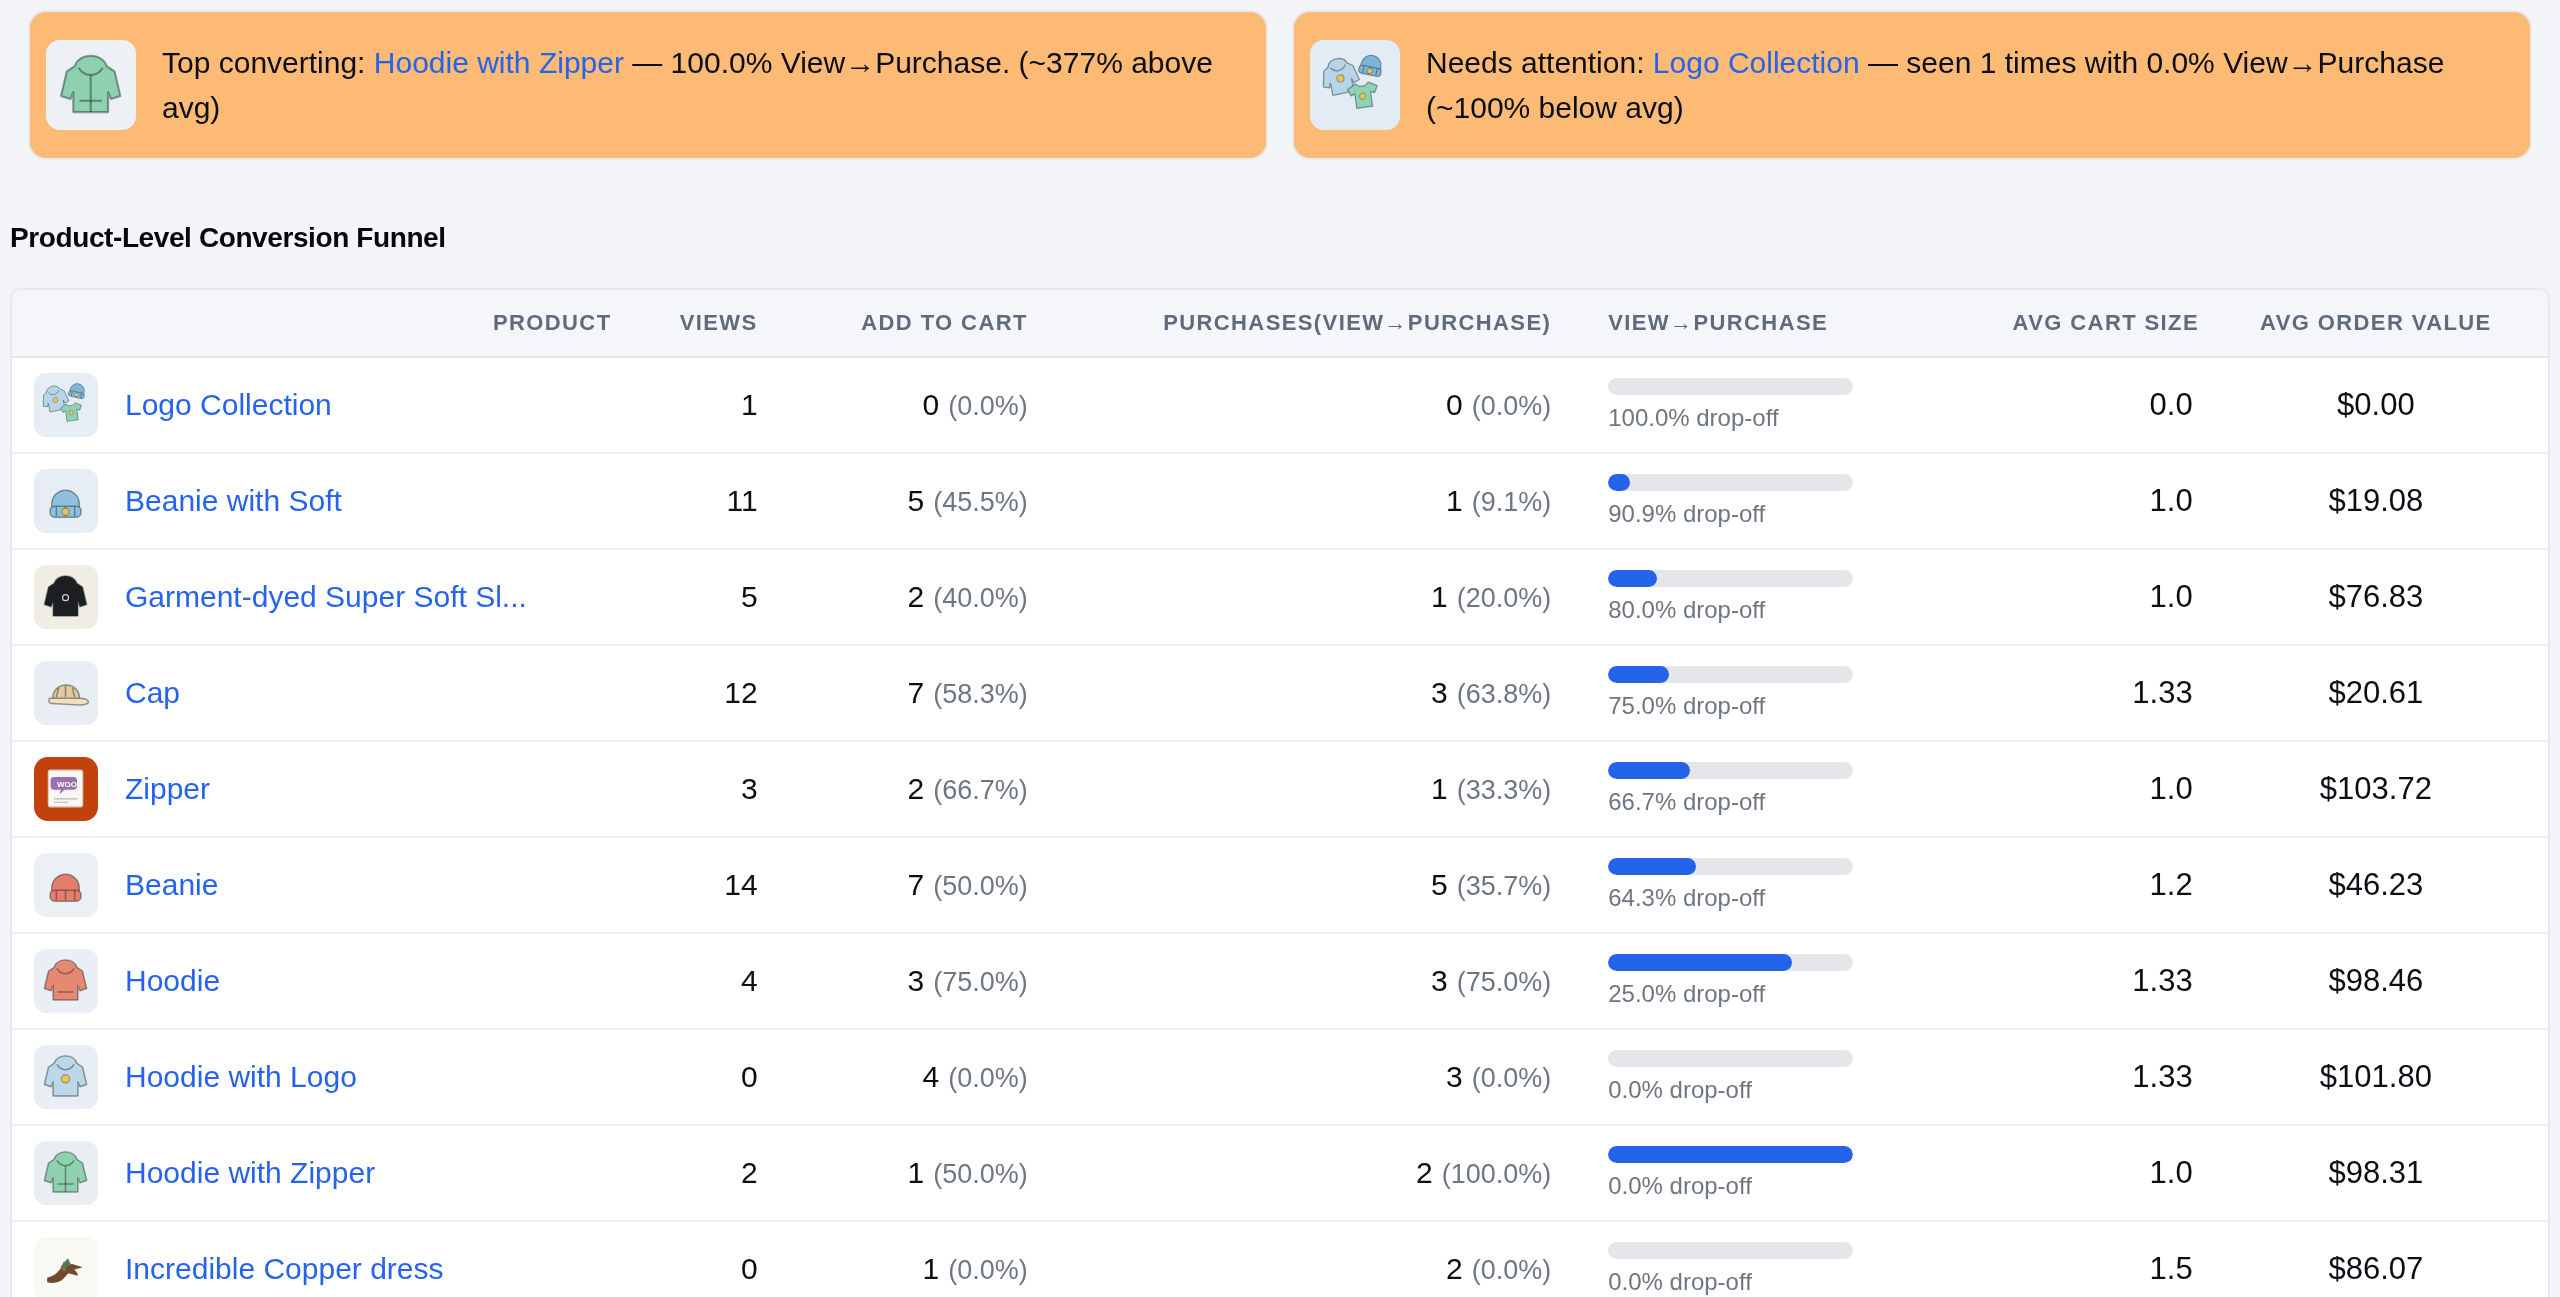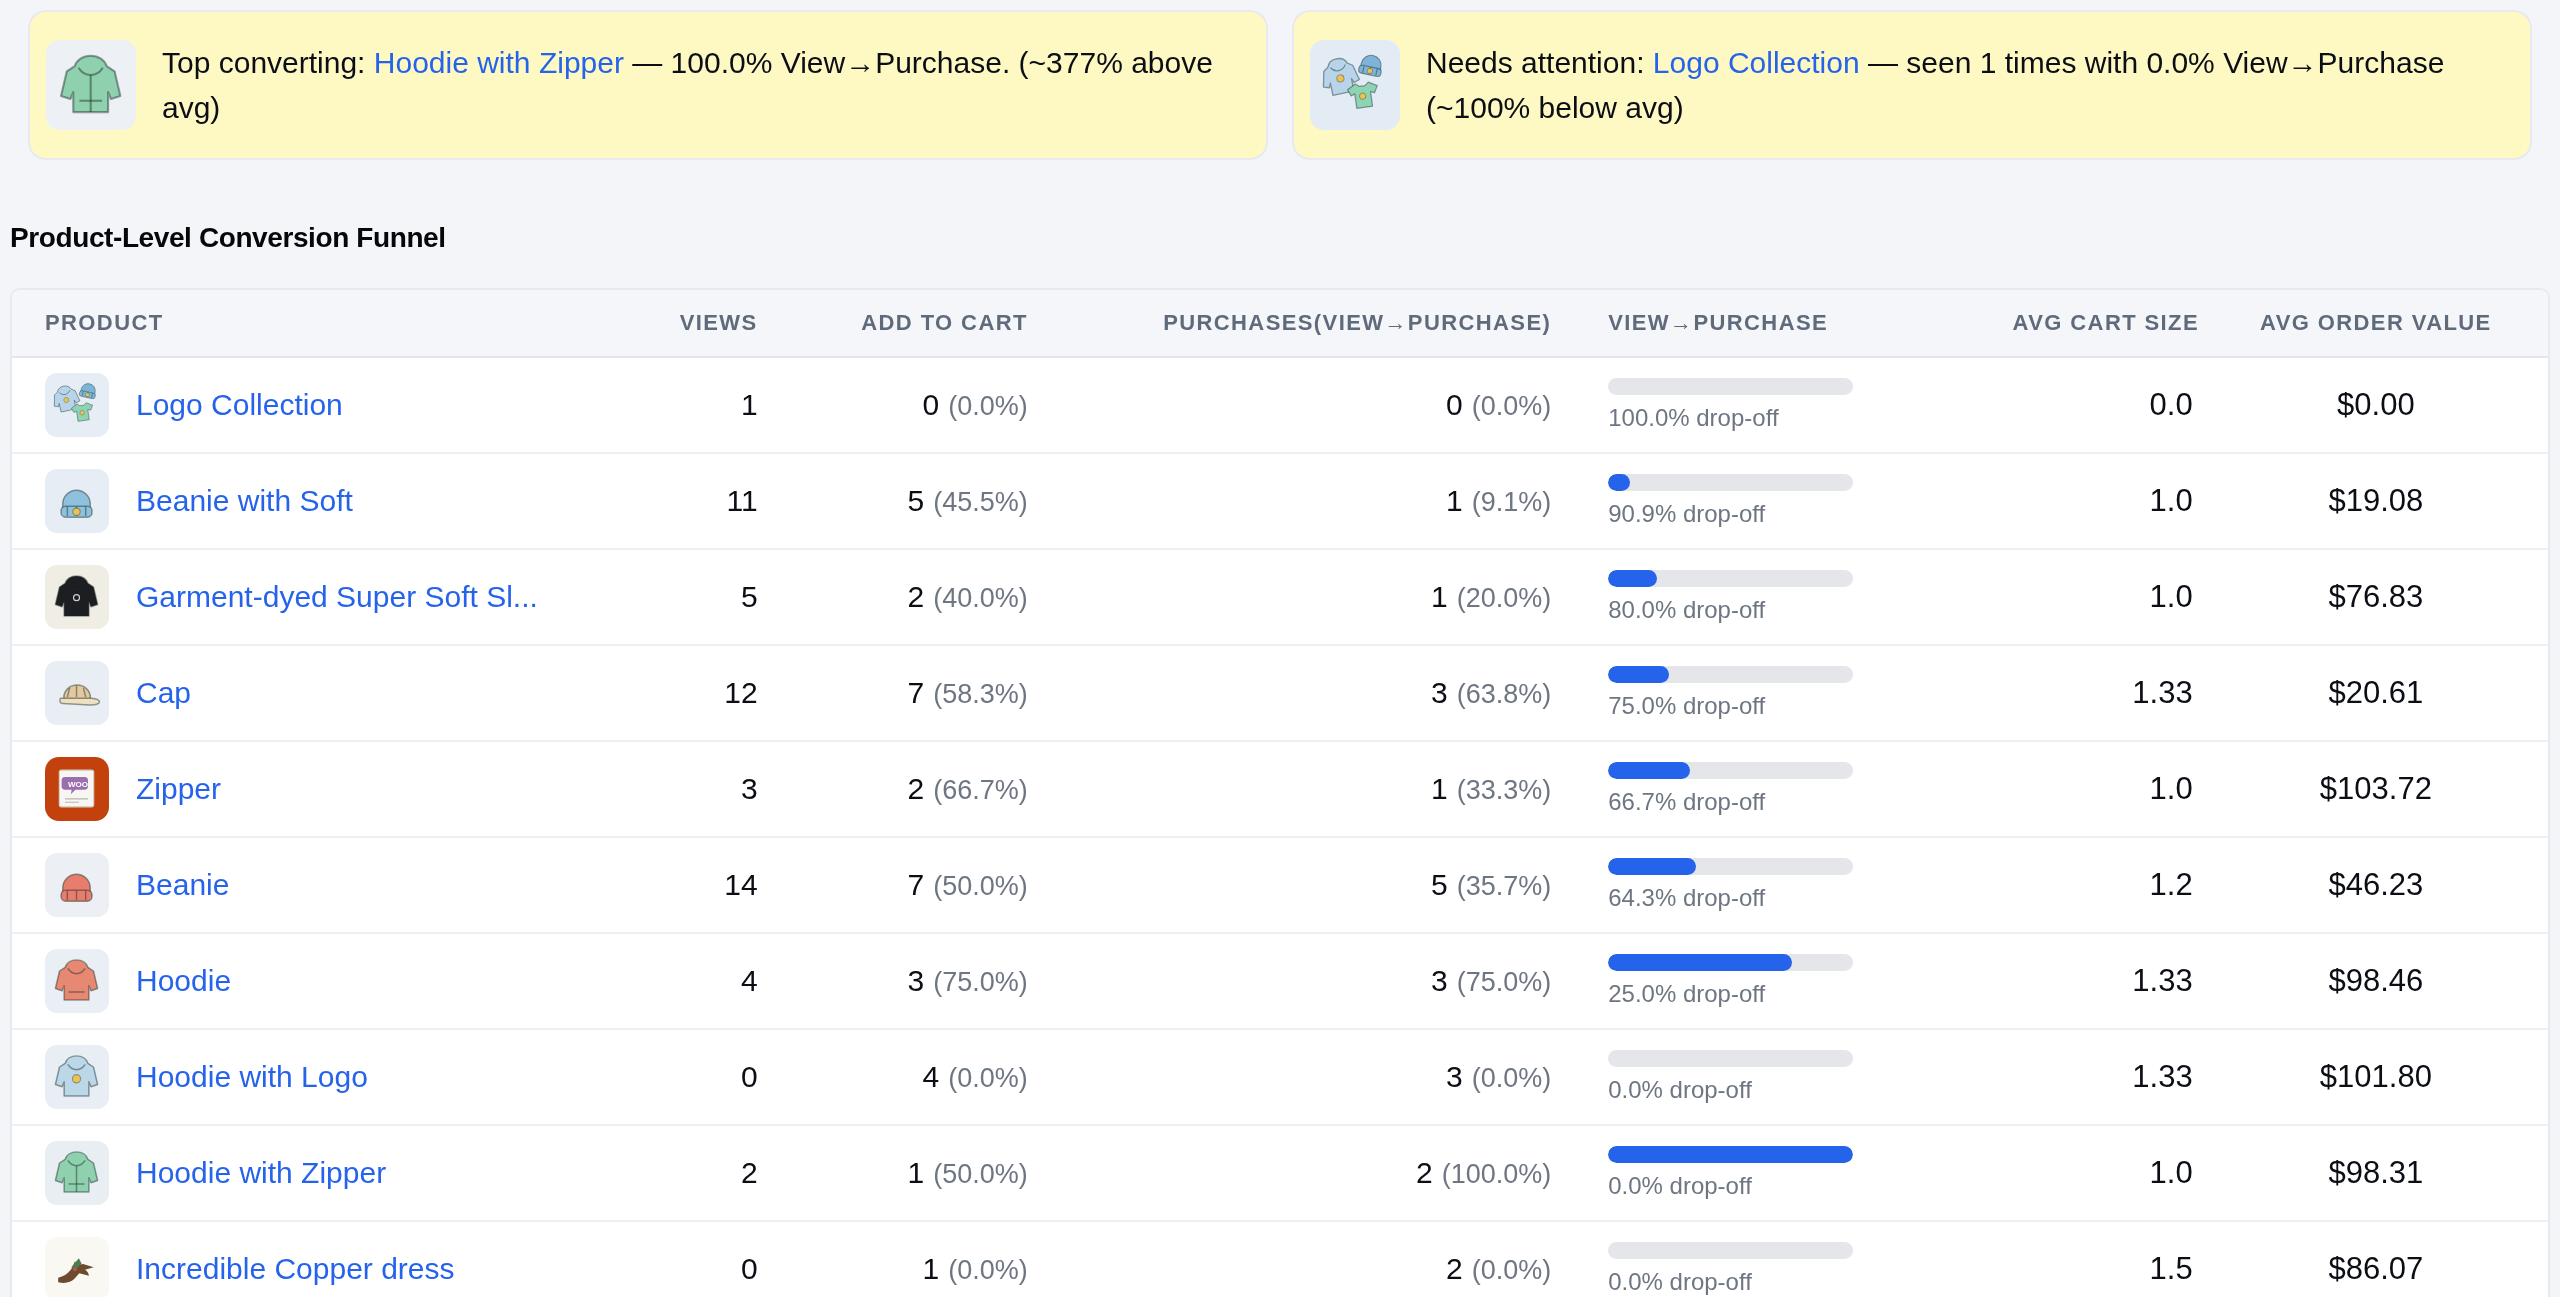--- a/index.html
+++ b/index.html
@@ -8,21 +8,21 @@
     background:#f4f5f8;color:#0b0e14;
     font-family:"Liberation Sans",sans-serif;
     -webkit-font-smoothing:antialiased;
   }
   a{color:#2563eb;text-decoration:none;cursor:pointer}
 
   
   .cards{display:flex;gap:24px;margin:10px 28px 0;}
   .card{
     flex:1;height:150px;box-sizing:border-box;
-    background:#fef9c3;border:2px solid #e8eaef;border-radius:18px;
+    background:#fdba74;border:2px solid #e8eaef;border-radius:18px;
     display:flex;align-items:center;padding:0 30px 0 16px;
   }
   .thumb{
     flex:none;border-radius:14px;overflow:hidden;
     display:flex;align-items:center;justify-content:center;
   }
   .thumb svg{width:86%;height:86%}
   .card .thumb{width:90px;height:90px;margin-right:26px}
   .card p{margin:0;font-size:30px;line-height:45px;color:#0b0e14}
 
@@ -42,21 +42,21 @@
   table{width:100%;border-collapse:collapse;table-layout:fixed}
   col.c1{width:600px}col.c2{width:165px}col.c3{width:270px}
   col.c4{width:523px}col.c5{width:440px}col.c6{width:205px}col.c7{width:331px}
   thead th{
     height:64px;background:#f5f6f9;border-bottom:2px solid #e3e5ea;
     font-size:22px;font-weight:700;color:#5f6b7b;letter-spacing:1.4px;
     white-space:nowrap;
   }
   tbody td{height:92px;background:#fff}
   tbody tr + tr td{border-top:2px solid #edeff3}
-  th:nth-child(1),td:nth-child(1){text-align:left;padding-left:33px}
+  th:nth-child(1),td:nth-child(1){text-align:right;padding-left:22px}
   th:nth-child(2),td:nth-child(2),
   th:nth-child(3),td:nth-child(3),
   th:nth-child(4),td:nth-child(4){text-align:right;padding-right:20px}
   th:nth-child(5),td:nth-child(5){text-align:left;padding-left:37px}
   th:nth-child(6),td:nth-child(6){text-align:right;padding-right:24px}
   th:nth-child(7),td:nth-child(7){text-align:center;padding-right:14px}
 
   .prod{display:flex;align-items:center;gap:27px}
   .thumb-sm{width:64px;height:64px;border-radius:12px}
   .prod a{font-size:30px;white-space:nowrap}

